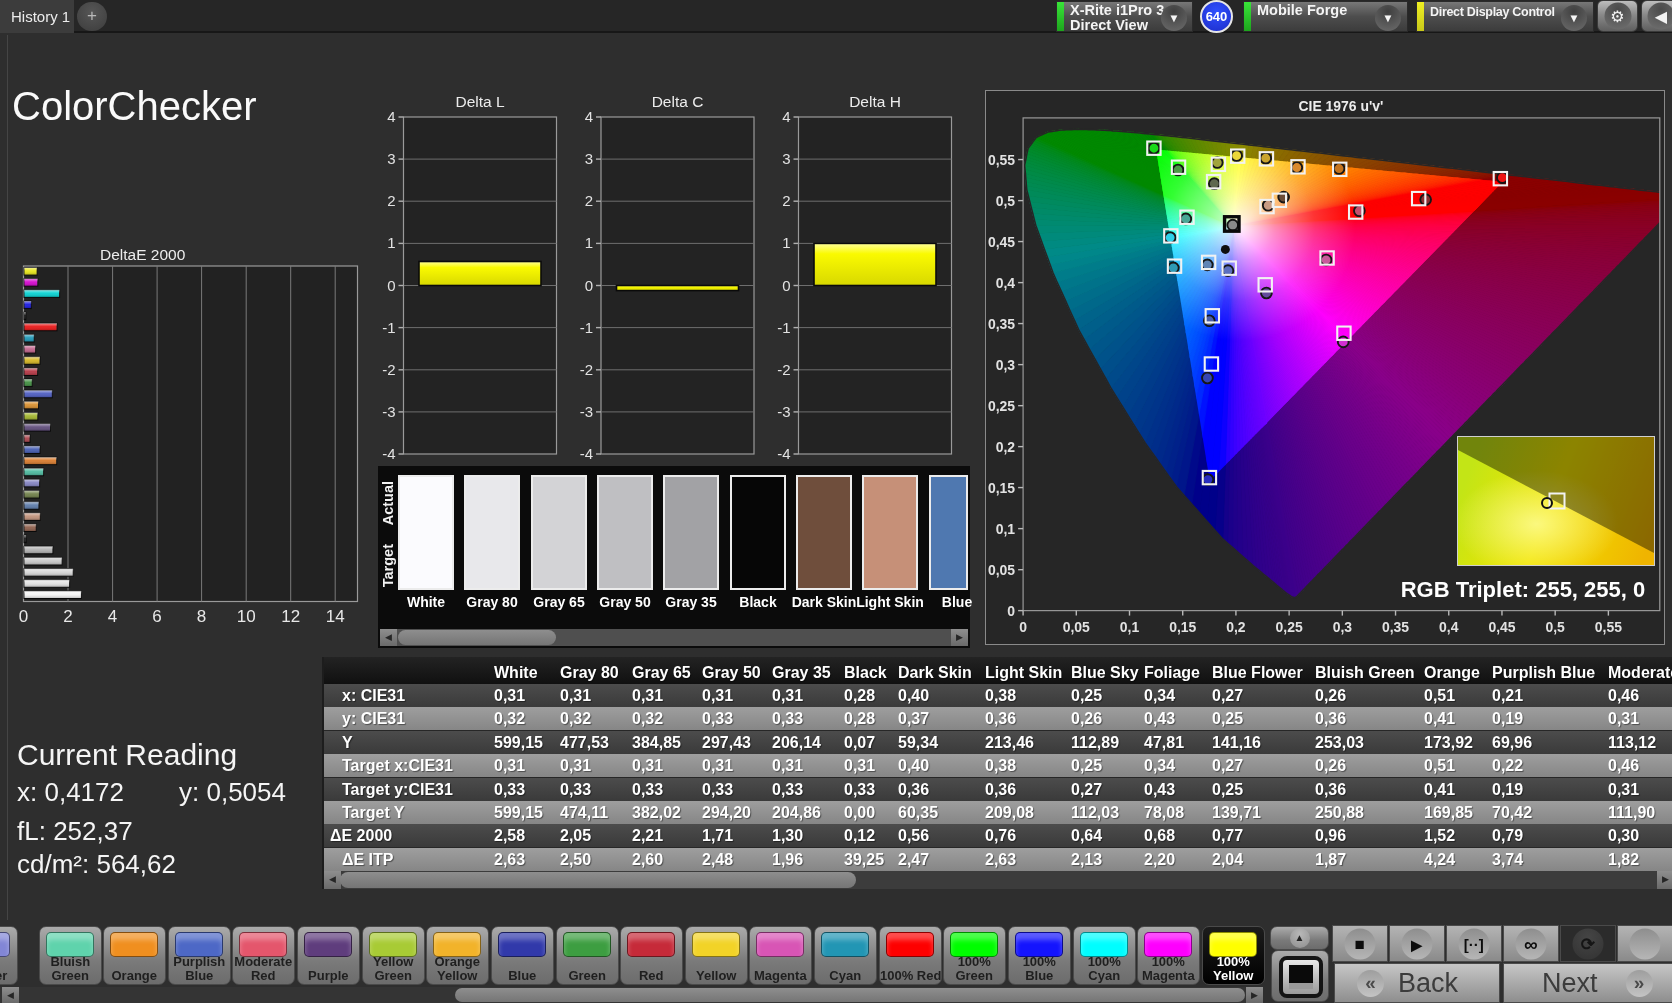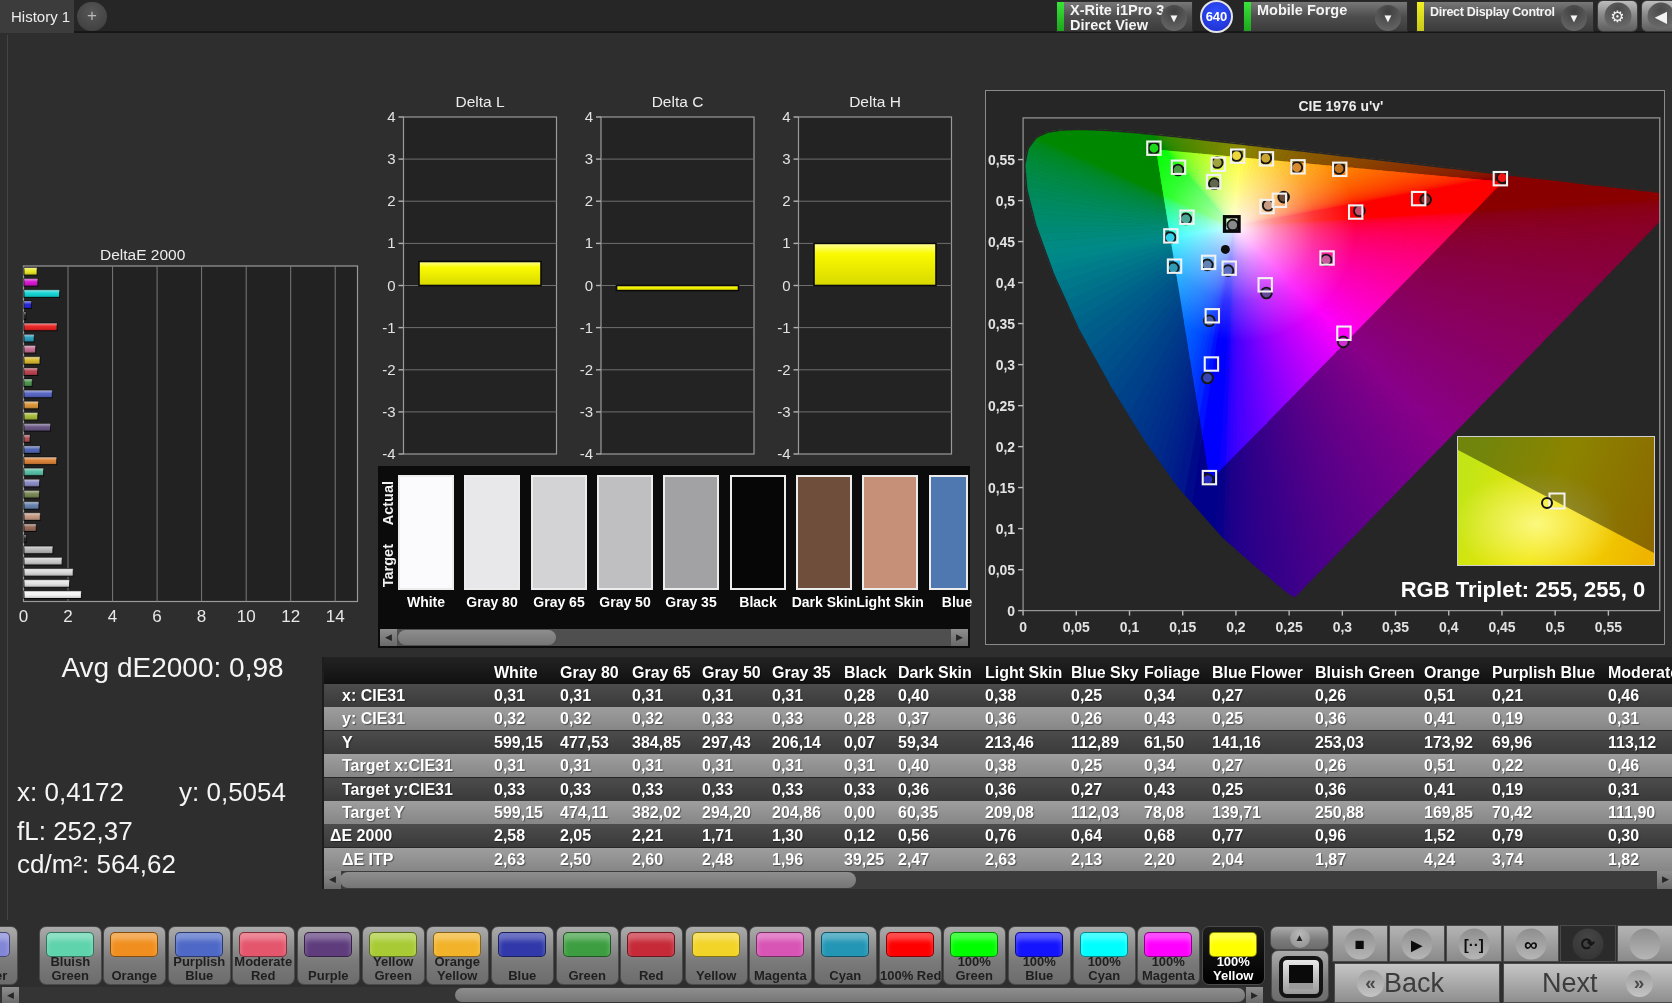--- a/index.html
+++ b/index.html
@@ -40,21 +40,21 @@
 .bsel .blab{color:#fff}
 .bsw{position:absolute;left:50%;top:5px;transform:translateX(-50%);width:48px;height:25px;border-radius:5px;border:1px solid rgba(0,0,0,0.45);box-shadow:inset 0 7px 5px rgba(255,255,255,0.3)}
 .blab{position:absolute;left:0;bottom:2px;width:100%;text-align:center;color:#1f1f1f;font-size:13px;font-weight:bold;line-height:13.5px}
 .patw{position:absolute;left:7px;top:5px;width:44px;height:42px;border:4px solid #141414;border-radius:8px;background:linear-gradient(#e8e8e8,#9a9a9a)}
 .patin{position:absolute;left:6px;top:5px;width:24px;height:24px;background:#0a0a0a;border-bottom:6px solid #9a9a9a}
 .tbtn{position:absolute;top:925px;width:55.5px;height:37px;background:linear-gradient(#b4b4b4,#8a8a8a);border:1px solid #4a4a4a}
 .tbtn.tdark{background:#2b2b2b}
 .tcirc{position:absolute;left:50%;top:50%;transform:translate(-50%,-50%);width:31px;height:31px;border-radius:16px;background:linear-gradient(#8e8e8e,#b6b6b6);color:#0d0d0d;font-size:15px;font-weight:bold;text-align:center;line-height:31px}
 .tcirc.tdark{background:radial-gradient(circle at 50% 30%,#454545,#323232);color:#151515}
 .navb{position:absolute;top:963px;height:40px;background:linear-gradient(#c6c6c6,#8e8e8e);border:1px solid #4a4a4a;color:#3c3c3c;white-space:nowrap}
-.navt{font-size:27px;vertical-align:middle;line-height:38px}
+.navt{font-size:27px;margin-left:14px;vertical-align:middle;line-height:38px}
 .navc{display:inline-block;width:27px;height:27px;border-radius:14px;background:linear-gradient(#9e9e9e,#c4c4c4);color:#4a4a4a;font-size:19px;font-weight:bold;text-align:center;line-height:26px;vertical-align:middle;margin-left:22px}
 .inset{position:absolute;left:1457px;top:436px;width:198px;height:130px;border:1px solid #cfcfcf}
 .rgbt{position:absolute;left:1398px;top:577px;width:250px;text-align:center;color:#fff;font-size:22px;font-weight:bold}
 </style></head>
 <body>
 <div id="page">
 <div class="topbar">
       <div class="tab">History 1</div>
       <div class="plus">+</div>
 <div class="dd" style="left:1056px;width:137px">
@@ -74,20 +74,21 @@
         <div class="ddarr" style="right:6px">▼</div>
       </div>
 <div class="sqbtn" style="left:1597px;width:41px">
         <div class="ic">⚙</div>
       </div>
 <div class="sqbtn" style="left:1641px;width:40px">
         <div class="ic">◀</div>
       </div>
 </div>
 <div style="position:absolute;left:7px;top:35px;width:1px;height:885px;background:#454545"></div>
+<div class="title">ColorChecker</div>
 <div class="chtitle" style="left:100px;top:246px;width:180px;text-align:left">DeltaE 2000</div>
 <svg width="380" height="370" viewBox="0 0 380 370" style="position:absolute;left:0px;top:252px">
 <defs>
         <linearGradient id="barsh" x1="0" y1="0" x2="0" y2="1">
           <stop offset="0" stop-color="#ffffff" stop-opacity="0.55"></stop>
           <stop offset="0.45" stop-color="#ffffff" stop-opacity="0.08"></stop>
           <stop offset="1" stop-color="#000000" stop-opacity="0.25"></stop>
         </linearGradient>
       </defs>
 <rect x="23.5" y="14.0" width="334.0" height="335.5" fill="#222222" stroke="#9a9a9a" stroke-width="1.2"></rect>
@@ -221,21 +222,21 @@
 <text x="23.5" y="369.5" text-anchor="middle" class="deax">0</text>
 <text x="68.0" y="369.5" text-anchor="middle" class="deax">2</text>
 <text x="112.6" y="369.5" text-anchor="middle" class="deax">4</text>
 <text x="157.1" y="369.5" text-anchor="middle" class="deax">6</text>
 <text x="201.6" y="369.5" text-anchor="middle" class="deax">8</text>
 <text x="246.2" y="369.5" text-anchor="middle" class="deax">10</text>
 <text x="290.7" y="369.5" text-anchor="middle" class="deax">12</text>
 <text x="335.2" y="369.5" text-anchor="middle" class="deax">14</text>
 </svg>
 
-<div class="stat" style="left:0px;top:652px;width:345px;text-align:center;font-size:28px">Avg dE2000: 0,98</div>
+<div class="stat" style="left:17px;top:738px;font-size:30px">Current Reading</div>
 <div class="stat" style="left:17px;top:777px;font-size:26px">x: 0,4172</div>
 <div class="stat" style="left:179px;top:777px;font-size:26px">y: 0,5054</div>
 <div class="stat" style="left:17px;top:816px;font-size:26px">fL: 252,37</div>
 <div class="stat" style="left:17px;top:849px;font-size:26px">cd/m²: 564,62</div>
 
 <svg width="600" height="390" viewBox="0 0 600 390" style="position:absolute;left:380px;top:88px">
 <defs>
         <linearGradient id="ybar" x1="0" y1="0" x2="0" y2="1">
           <stop offset="0" stop-color="#ffff9a"></stop>
           <stop offset="0.25" stop-color="#fafa00"></stop>
@@ -1425,21 +1426,21 @@
 <span class="tc tl" style="left:18px">Y</span>
 <span class="tc" style="left:170px">599,15</span>
 <span class="tc" style="left:236px">477,53</span>
 <span class="tc" style="left:308px">384,85</span>
 <span class="tc" style="left:378px">297,43</span>
 <span class="tc" style="left:448px">206,14</span>
 <span class="tc" style="left:520px">0,07</span>
 <span class="tc" style="left:574px">59,34</span>
 <span class="tc" style="left:661px">213,46</span>
 <span class="tc" style="left:747px">112,89</span>
-<span class="tc" style="left:820px">61,50</span>
+<span class="tc" style="left:820px">47,81</span>
 <span class="tc" style="left:888px">141,16</span>
 <span class="tc" style="left:991px">253,03</span>
 <span class="tc" style="left:1100px">173,92</span>
 <span class="tc" style="left:1168px">69,96</span>
 <span class="tc" style="left:1284px">113,12</span>
 </div>
 <div class="trl" style="top:97px">
 <span class="tc tl" style="left:18px">Target x:CIE31</span>
 <span class="tc" style="left:170px">0,31</span>
 <span class="tc" style="left:236px">0,31</span>

